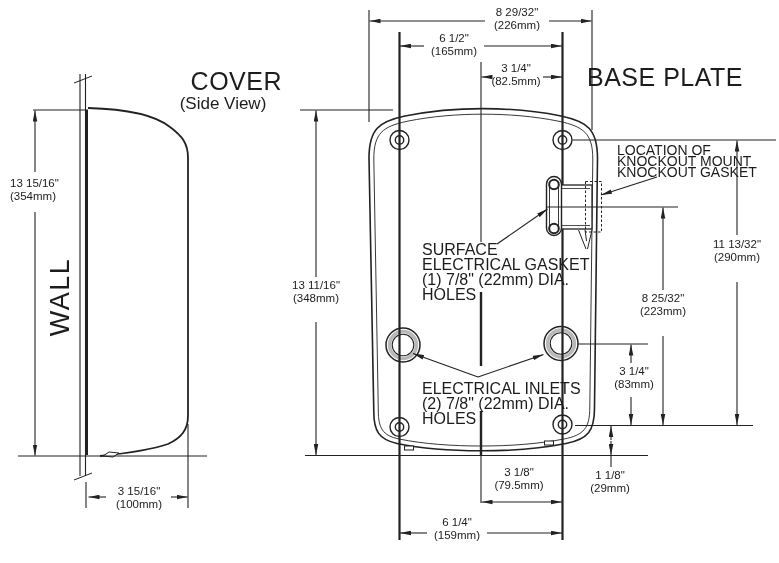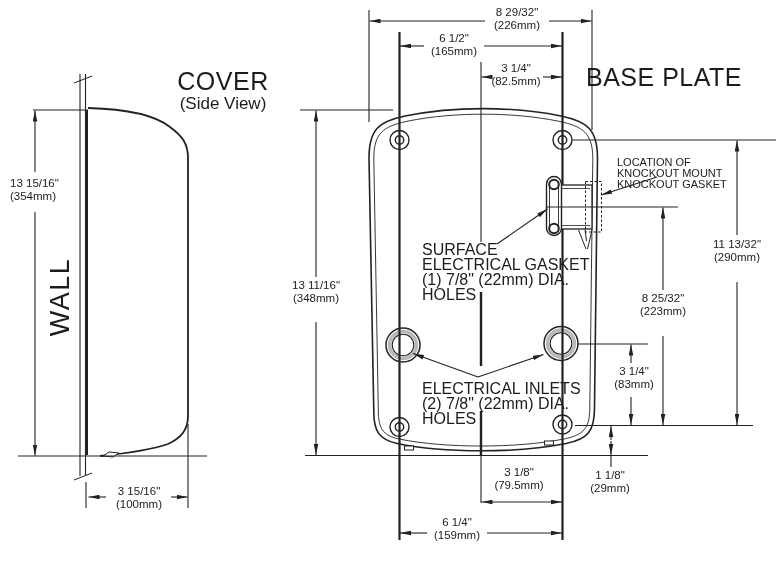--- a/index.html
+++ b/index.html
@@ -1,26 +1,26 @@
 <!DOCTYPE html>
 <html><head>
 <meta charset="utf-8">
 <style>
   html,body{margin:0;padding:0;background:#fff;}
   .canvas{position:relative;width:779px;height:563px;background:#fff;overflow:hidden;
           font-family:"Liberation Sans",sans-serif;color:#1c1c1c;}
   svg{position:absolute;left:0;top:0;}
   .t{position:absolute;color:#1c1c1c;}
   .title-block{text-align:center;}
-  .title-block .big{font-size:25px;line-height:25px;letter-spacing:0.5px;}
+  .title-block .big{font-size:25px;line-height:25px;letter-spacing:0.5px;text-align:right;}
   .title-block .small{font-size:17px;line-height:19px;}
   .dim{font-size:11.5px;line-height:13px;text-align:center;width:80px;}
   .dim.left{text-align:left;width:64px;}
   .lbl{font-size:16px;line-height:15px;text-align:left;white-space:nowrap;}
-  .lbl.small{font-size:11px;line-height:11px;margin-top:12px;}
+  .lbl.small{font-size:14px;line-height:11px;}
   .wall{width:110px;height:30px;text-align:center;font-size:27px;letter-spacing:1.5px;
         transform:rotate(-90deg);}
 </style>
 </head>
 <body>
 
 <div class="canvas">
 
 <svg width="779" height="563" viewBox="0 0 779 563">
   <defs>

